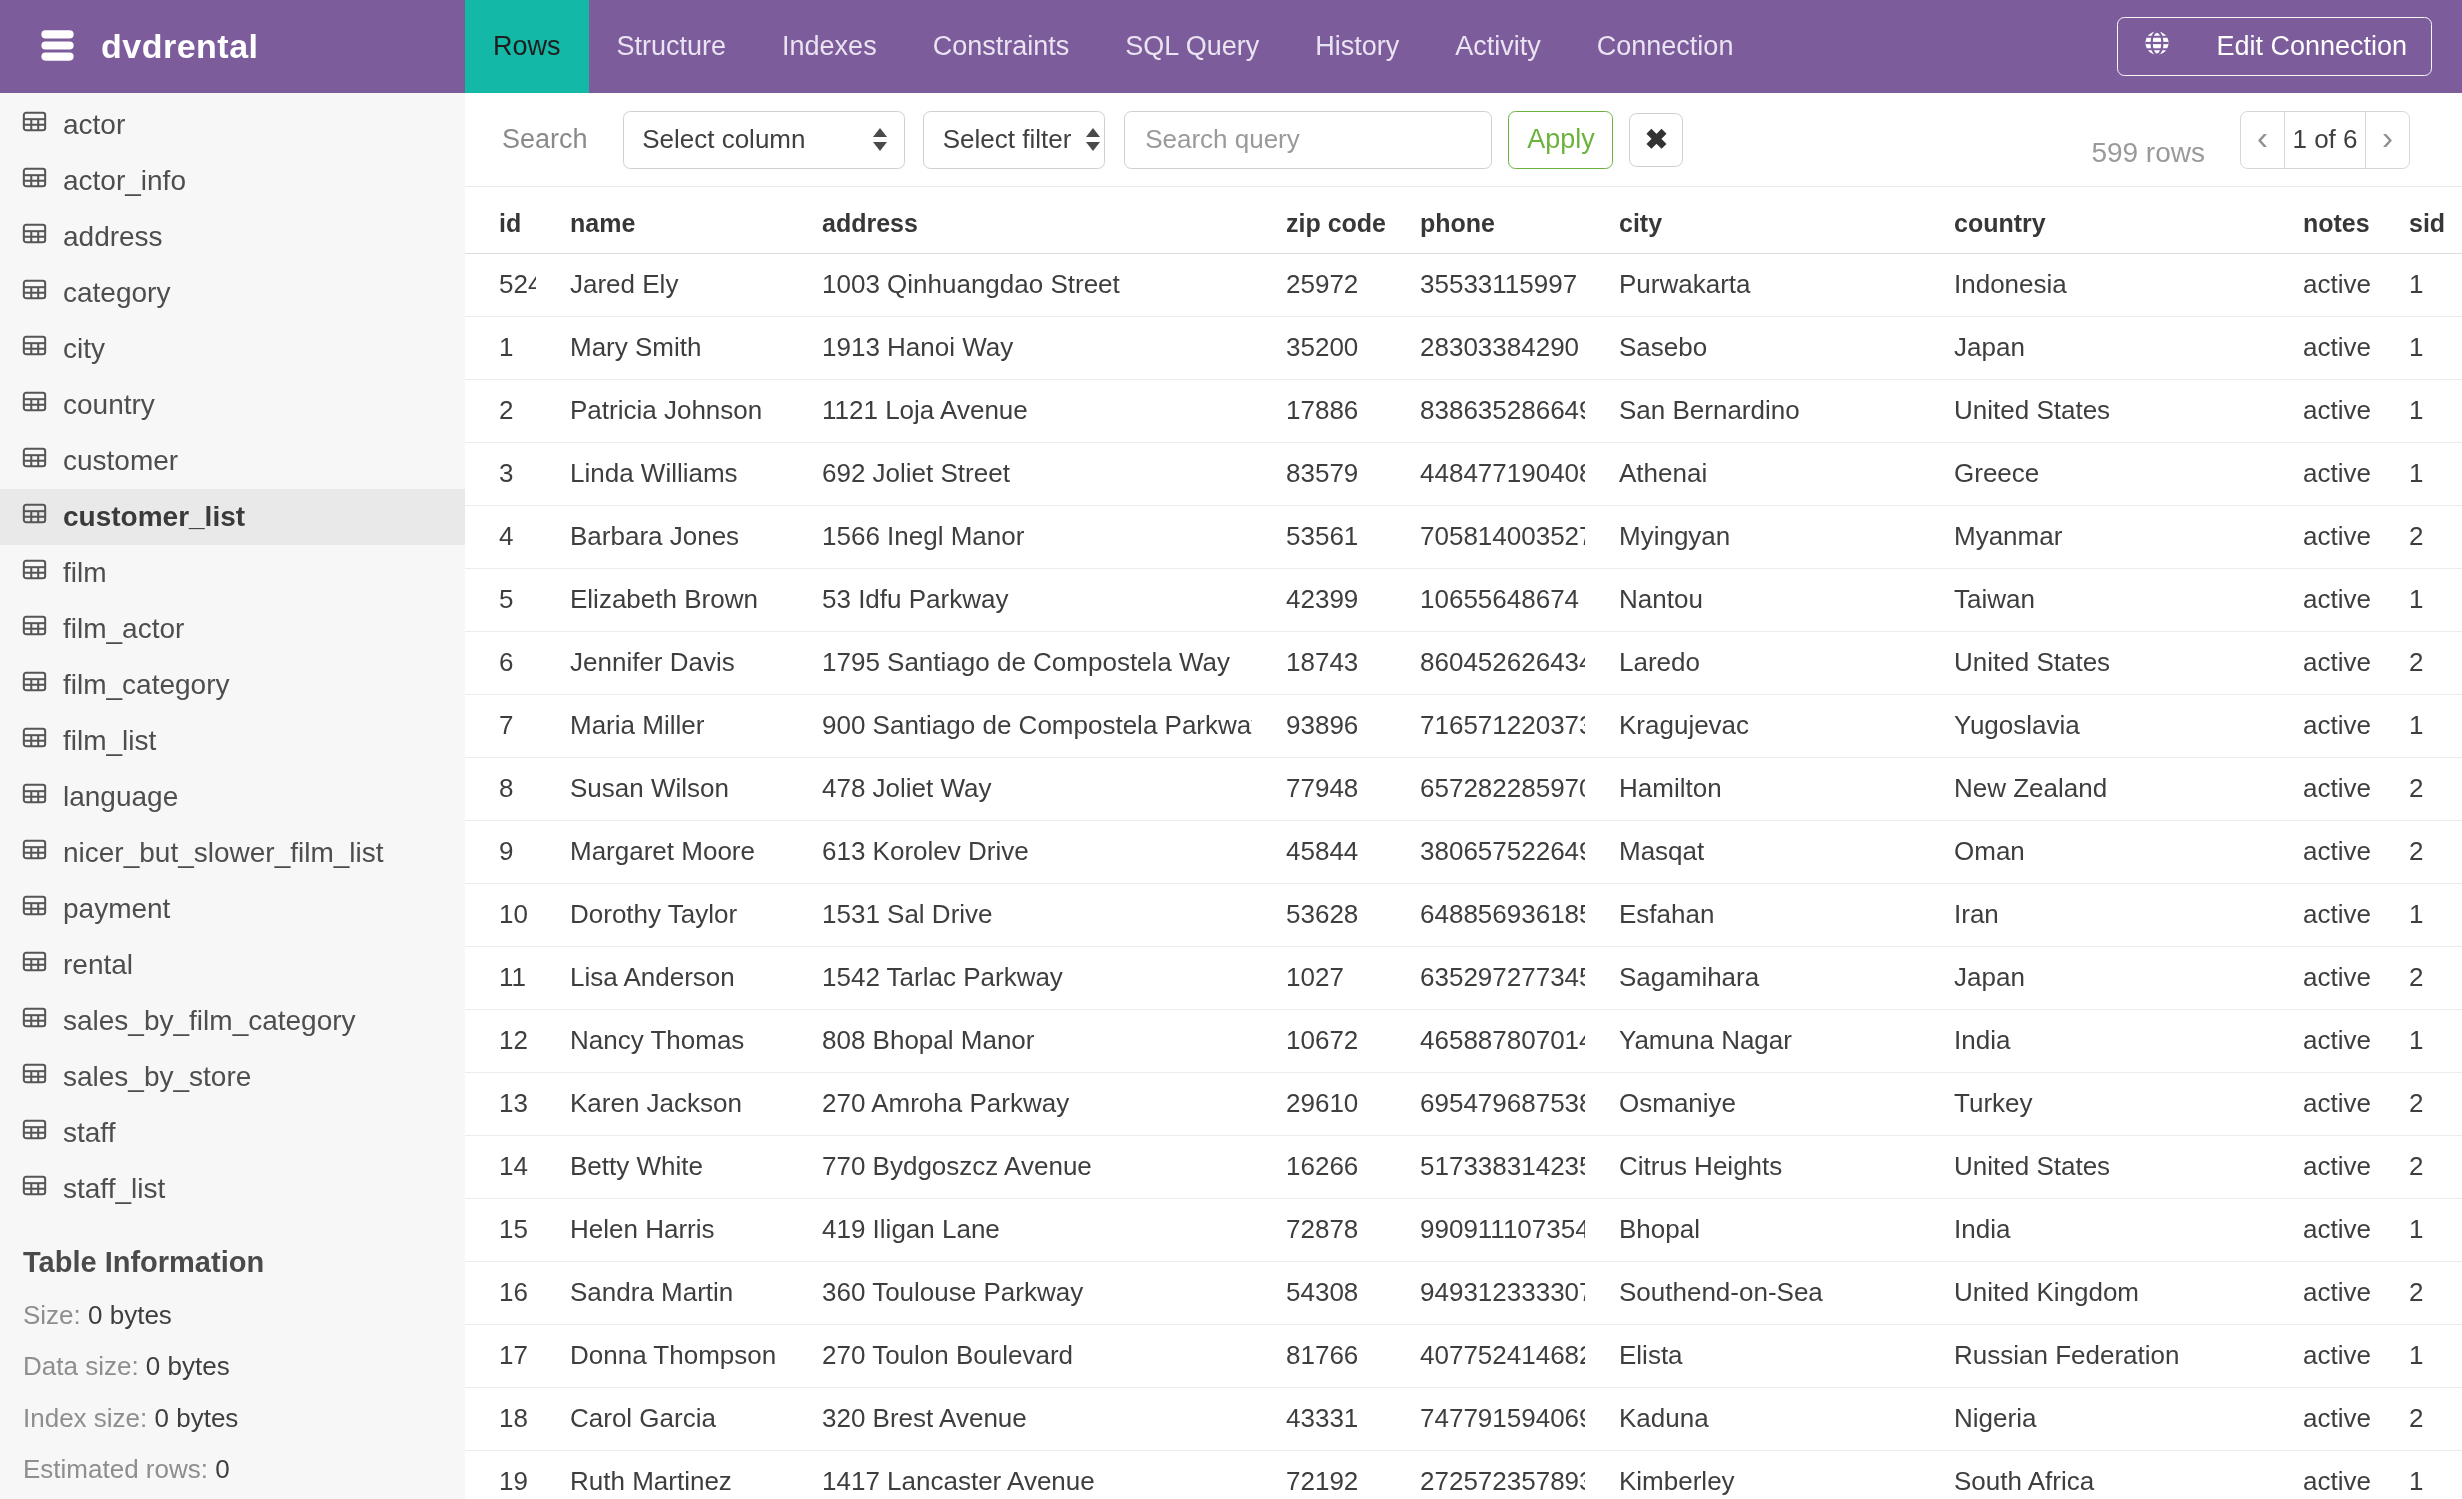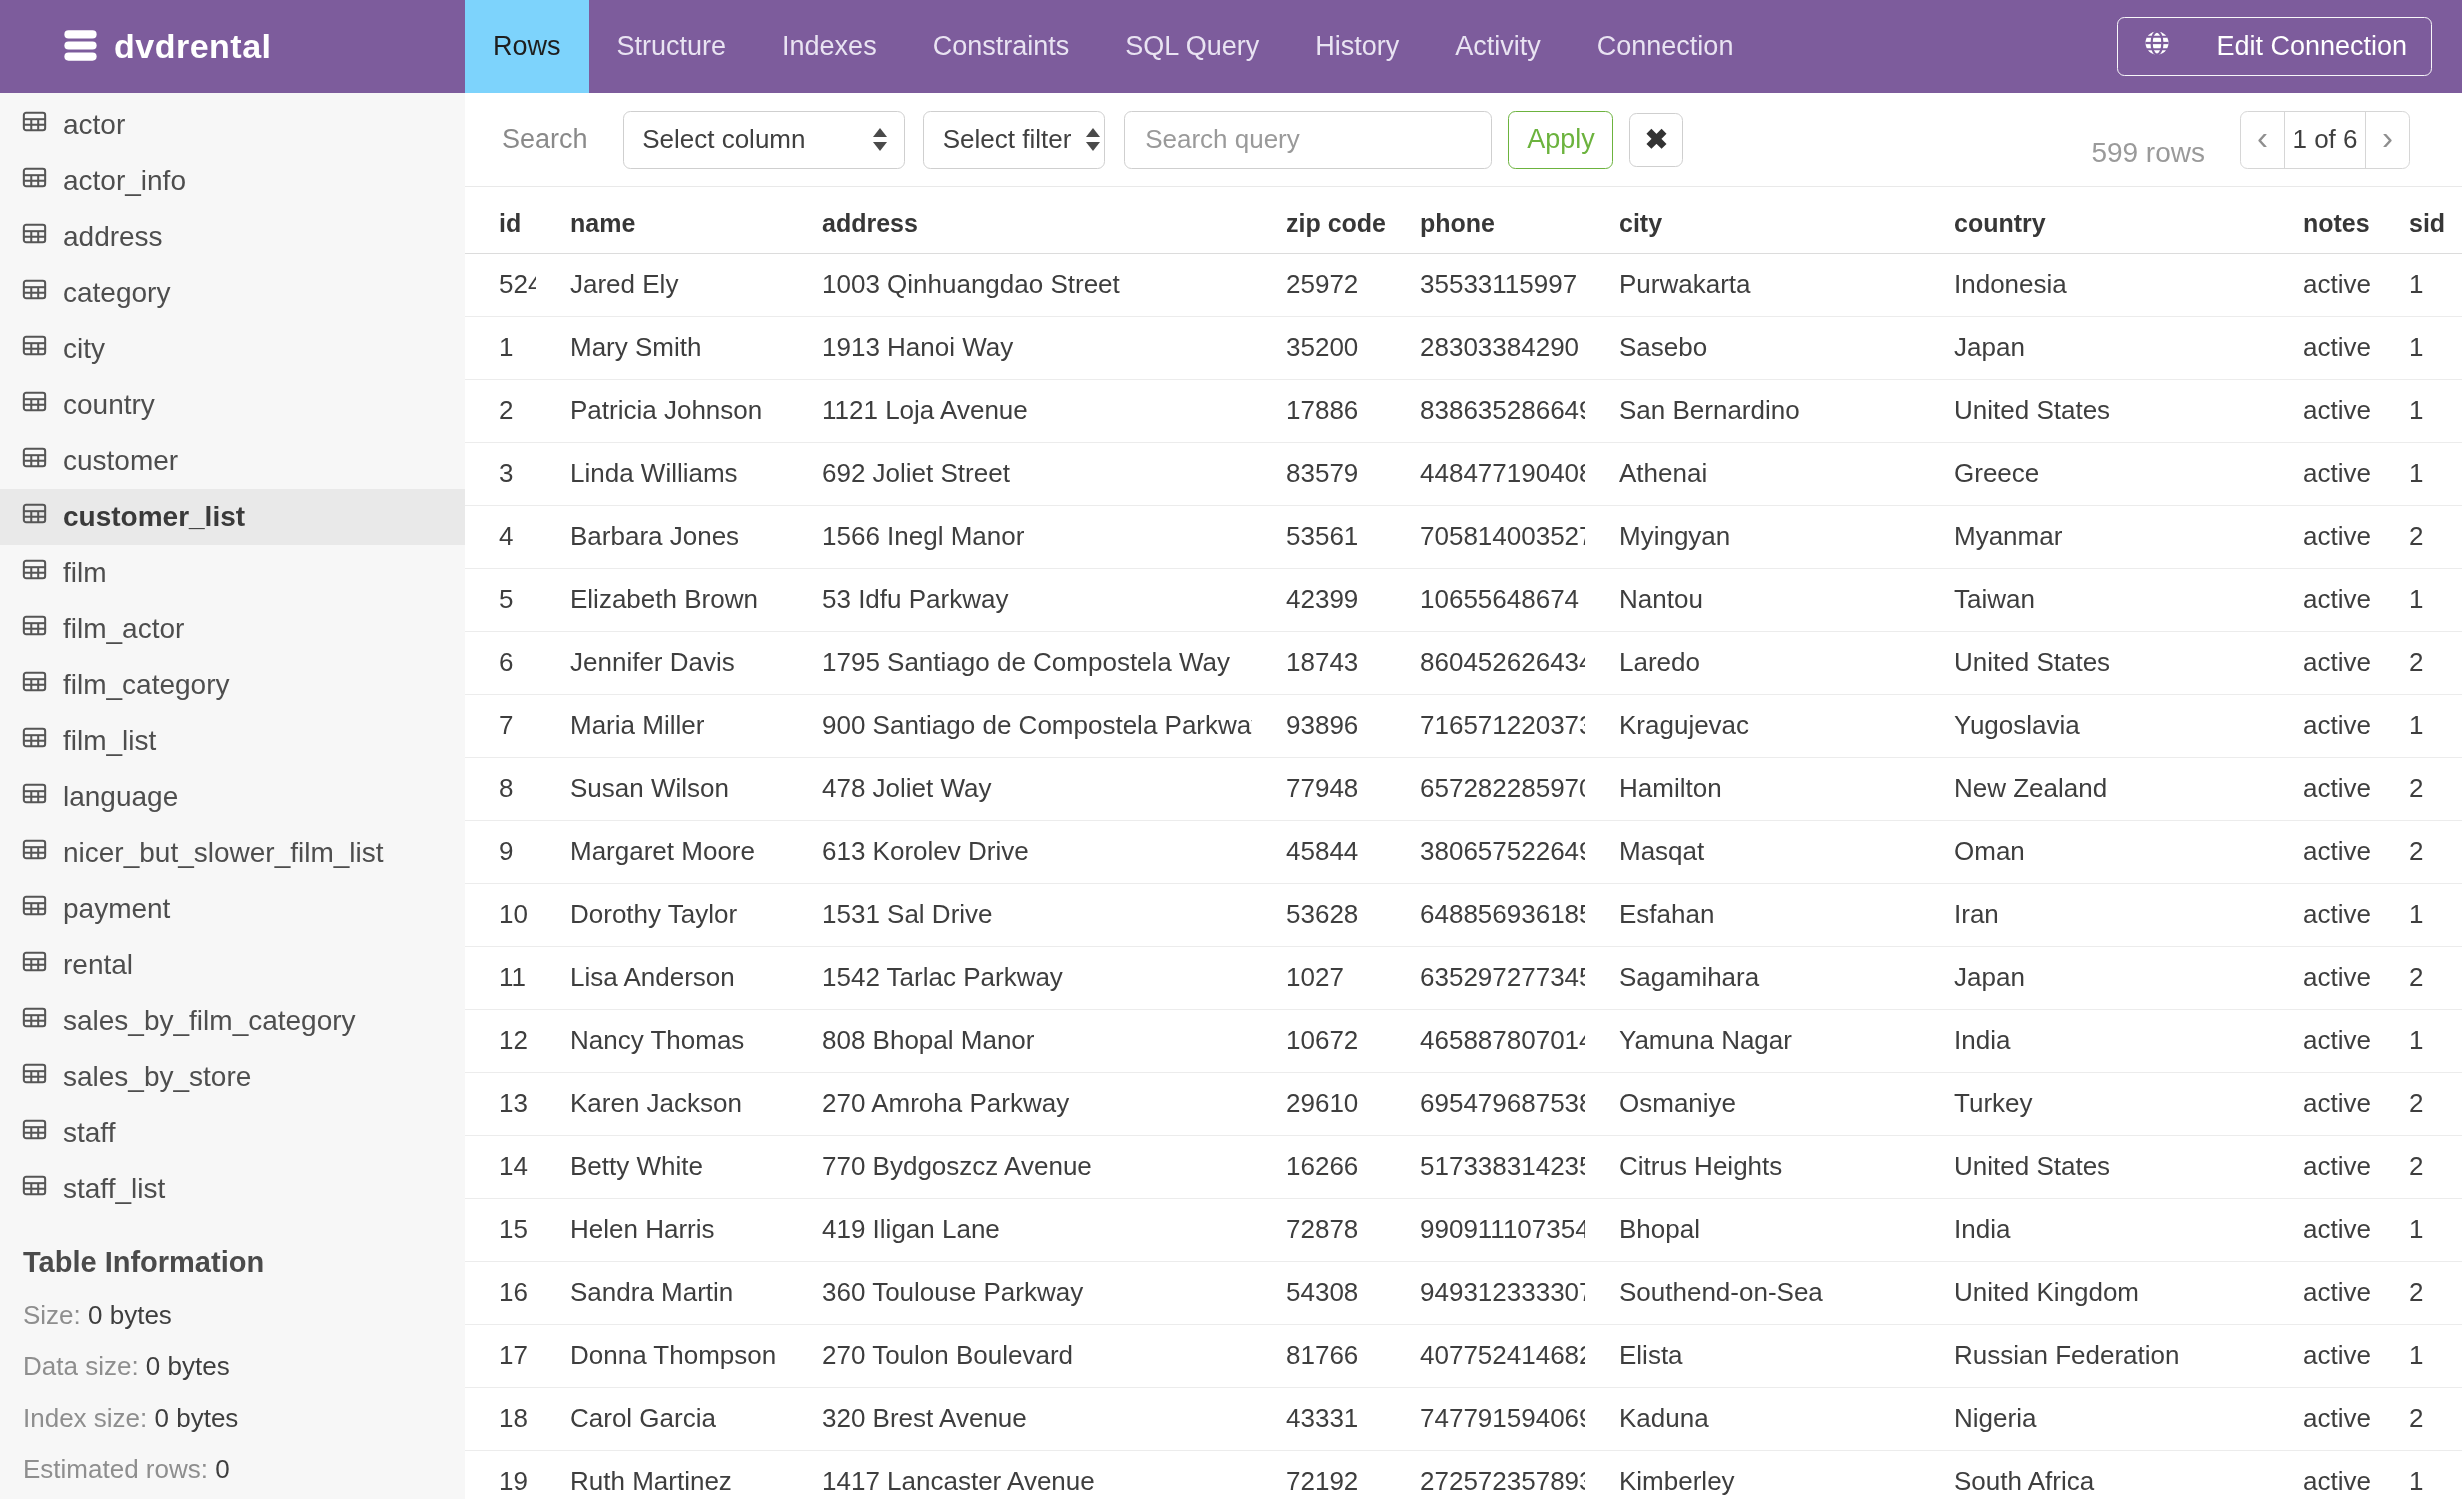--- a/index.html
+++ b/index.html
@@ -14,40 +14,40 @@
   .app-header {
     height: 93px;
     background: #7d5c9c;
     display: flex;
     align-items: stretch;
   }
   .logo {
     width: 465px;
     display: flex;
     align-items: center;
-    padding-left: 59px;
-    gap: 12px;
+    padding-left: 36px;
+    gap: 22px;
     flex: none;
   }
   .logo-text {
     color: #ffffff;
     font-size: 34px;
     font-weight: bold;
     letter-spacing: 0.5px;
   }
   .tabs { display: flex; align-items: stretch; }
   .tab {
     display: flex;
     align-items: center;
     padding: 0 28px;
     font-size: 27px;
     color: #e9e3f2;
     cursor: default;
   }
-  .tab.active { background: #7dd3fc; color: #1e1e1e; }
+  .tab.active { background: #14b8a6; color: #1e1e1e; }
   .edit-btn {
     margin-left: auto;
     align-self: center;
     margin-right: 30px;
     display: flex;
     align-items: center;
     gap: 14px;
     border: 1.9px solid rgba(255,255,255,0.95);
     border-radius: 7.4px;
     padding: 0 24px;

